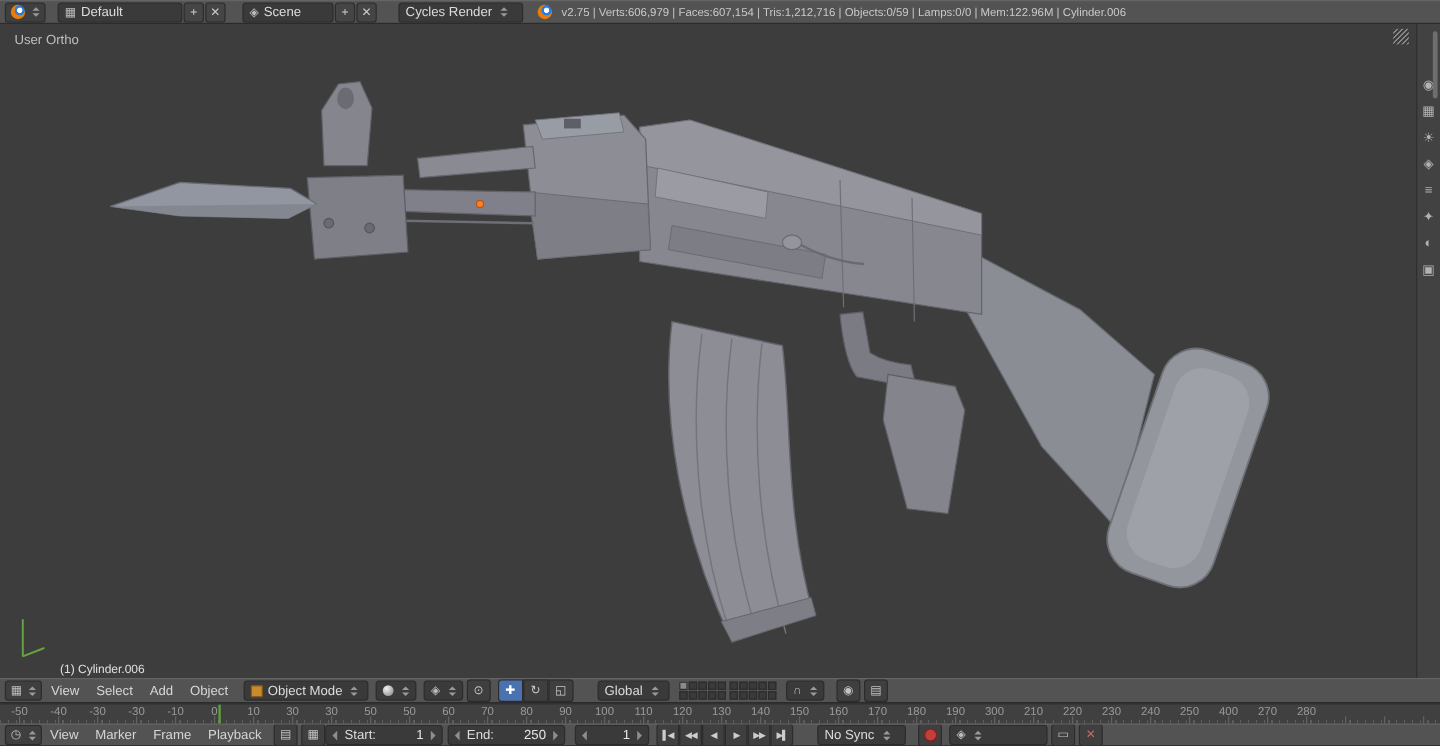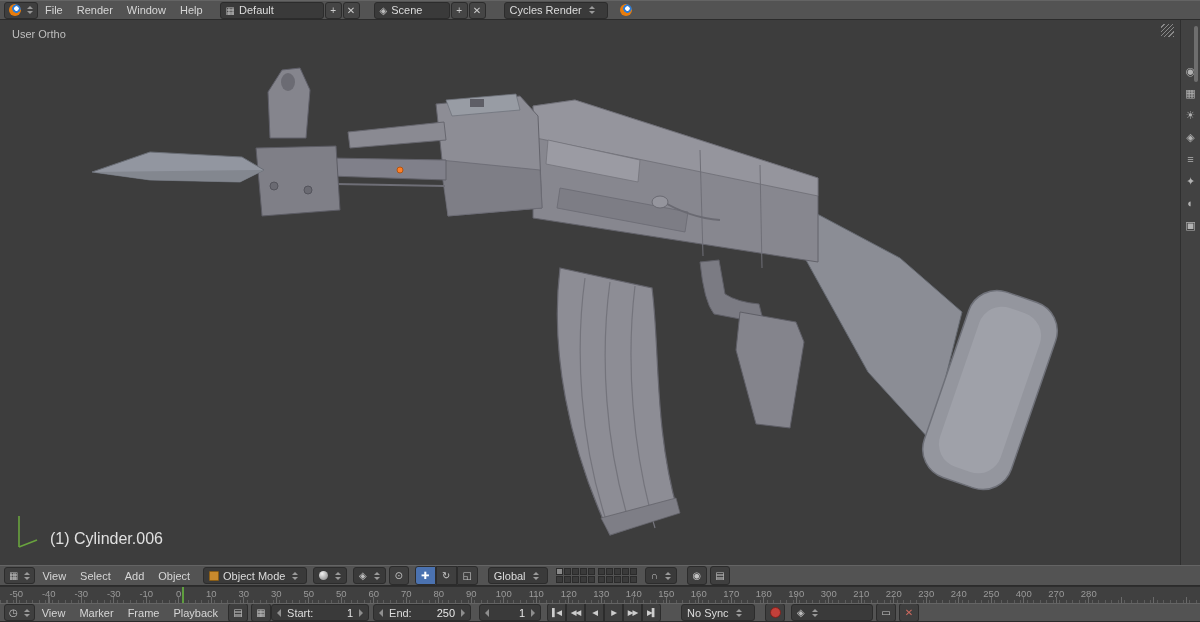--- a/index.html
+++ b/index.html
@@ -10,21 +10,21 @@
   .bar{position:absolute;left:0;right:0;display:flex;align-items:center;background:#535353;
        border-top:1px solid #646464;border-bottom:1px solid #2b2b2b;box-sizing:border-box;
        white-space:nowrap;overflow:hidden;}
   #top-header{top:0;height:20px;z-index:5;}
   #v3d-header{top:565px;height:21px;}
   #ruler{top:586px;height:17px;background:#404040;border-top:1px solid #2e2e2e;border-bottom:1px solid #a16207;position:absolute;left:0;right:0;overflow:hidden;}
   #tl-header{top:603px;height:19px;}
   
   #viewport{position:absolute;left:0;top:20px;width:1180px;height:545px;background:#3d3d3d;overflow:hidden;}
   #view-label{position:absolute;left:12px;top:8px;font-size:11px;color:#bfbfbf;}
-  #active-object{position:absolute;left:50px;bottom:17px;font-size:16px;color:#e0e0e0;}
+  #active-object{position:absolute;left:50px;bottom:1px;font-size:10px;color:#e0e0e0;}
   #corner-grip{position:absolute;right:6px;top:4px;width:13px;height:13px;
       background:repeating-linear-gradient(135deg,transparent 0 2px,#9b9b9b 2px 3px);opacity:.8;}
   
   #right-strip{position:absolute;right:0;top:20px;width:20px;height:545px;background:#424242;
       border-left:1px solid #2f2f2f;display:flex;flex-direction:column;align-items:center;box-sizing:border-box;padding-top:46px;gap:11px;}
   #right-strip .scrollbar{position:absolute;top:6px;right:2px;width:4px;height:56px;background:#6e6e6e;border-radius:2px;}
   .props-icon{font-size:11px;color:#b2b2b2;line-height:1;cursor:default;}
   
   .menu-item{padding:0 7px;color:#d6d6d6;cursor:default;}
   nav{display:flex;align-items:center;height:100%;}
@@ -82,26 +82,20 @@
 <div id="app">
 
   <div class="bar" id="top-header">
     <div class="hbtn">
       <span class="blender-logo"></span>
       <span class="updown">
           <i class="up"></i>
           <i class="dn"></i>
         </span>
     </div>
-    <nav>
-        <span class="menu-item">File</span>
-        <span class="menu-item">Render</span>
-        <span class="menu-item">Window</span>
-        <span class="menu-item">Help</span>
-      </nav>
 
     <div class="field" style="margin-left:10px;min-width:92px">
       <span class="grid-icon">▦</span>
       <span>Default</span>
     </div>
     <div class="mini-btn">+</div>
     <div class="mini-btn">✕</div>
 
     <div class="field" style="margin-left:14px;min-width:64px">
       <span class="grid-icon">◈</span>
@@ -112,20 +106,21 @@
 
     <div class="field" style="margin-left:18px;min-width:92px">
       <span>Cycles Render</span>
       <span class="updown">
           <i class="up"></i>
           <i class="dn"></i>
         </span>
     </div>
 
     <span class="blender-logo" style="margin-left:12px"></span>
+    <span class="stats">v2.75 | Verts:606,979 | Faces:607,154 | Tris:1,212,716 | Objects:0/59 | Lamps:0/0 | Mem:122.96M | Cylinder.006</span>
   </div>
 
   <div id="viewport">
     <span id="view-label">User Ortho</span>
 
     <svg width="1180" height="545" viewBox="0 0 1180 545" style="position:absolute;left:0;top:0">
 
       <polygon points="806,188 900,238 962,292 930,420 868,352 806,240" fill="#8b8d95" stroke="#666a72" stroke-width="1"></polygon>
 
       <g transform="rotate(19 990 370)">
@@ -236,21 +231,21 @@
         </span>
     </div>
     <div class="tool-btn">⊙</div>
 
     <div class="seg-group">
         <span class="manip-btn">✚</span>
         <span class="manip-btn">↻</span>
         <span class="manip-btn">◱</span>
       </div>
 
-    <div class="field" style="margin-left:10px;min-width:48px">
+    <div class="field" style="margin-left:20px;min-width:48px">
       <span>Global</span>
       <span class="updown">
           <i class="up"></i>
           <i class="dn"></i>
         </span>
     </div>
 
     <div class="layers">
       <div class="layer-grid">
           <div class="layer-dot active"></div>

